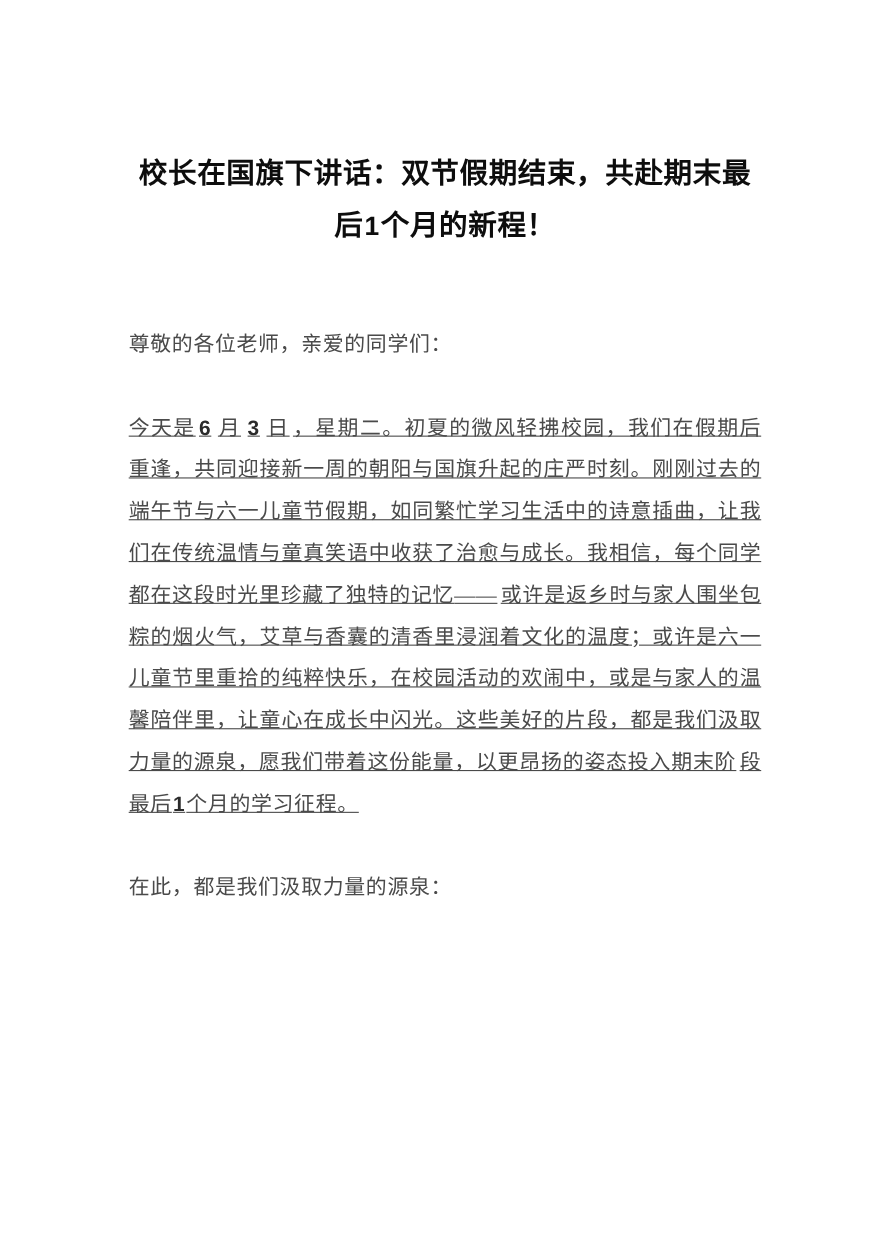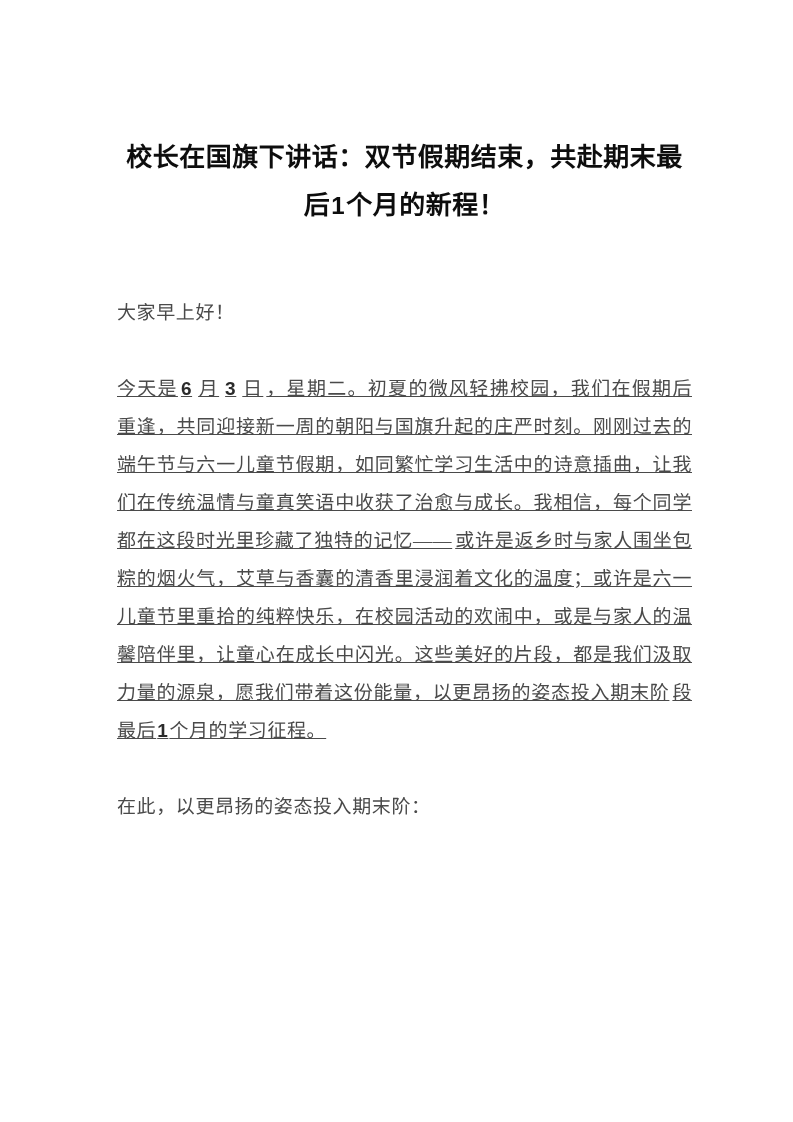--- a/index.html
+++ b/index.html
@@ -88,24 +88,24 @@
 <body>
 
 <div class="page">
 
   <div class="content">
 
     <h1 class="doc-title"><span>校长在国旗下讲话：双节假期结束，共赴期</span><wbr><span>末最后</span><span class="num">1</span><span>个月的新程！</span></h1>
 
     <div class="body-block">
 
+      <p class="para"><span>尊敬的各位老师，亲爱的同学们：</span></p>
 
-      <p class="para"><span>大家早上好！</span></p>
 
       <p class="para para-main"><span>今天是</span><span class="num spaced">6</span><span class="spaced">月</span><span class="num spaced">3</span><span class="spaced">日</span><span>，星期二。初夏的微风轻拂校园，我们在假期后重逢，共同迎接新一周的朝阳与国旗升起的庄严时刻。刚刚过去的端午节与六一儿童节假期，如同繁忙学习生活中的诗意插曲，让我们在传统温情与童真笑语中收获了治愈与成长。我相信，每个同学都在这段时光里珍藏了独特的记忆</span><span>——</span><span class="spaced">或许是返乡时与家人围坐包粽的烟火气，艾草与香囊的清香里浸润着文化的温度；或许是六一儿童节里重拾的纯粹快乐，在校园活动的欢闹中，或是与家人的温馨陪伴里，让童心在成长中闪光。这些美好的片段，都是我们汲取力量的源泉，愿我们带着这份能量，以更昂扬的姿态投入期末阶</span><span>段最后</span><span class="num">1</span><span>个月的学习征程。</span></p>
 
-      <p class="para"><span>在此，以更昂扬的姿态投入期末阶：</span></p>
+      <p class="para"><span>在此，都是我们汲取力量的源泉：</span></p>
 
     </div>
 
   </div>
 
 </div>
 
 </body></html>

